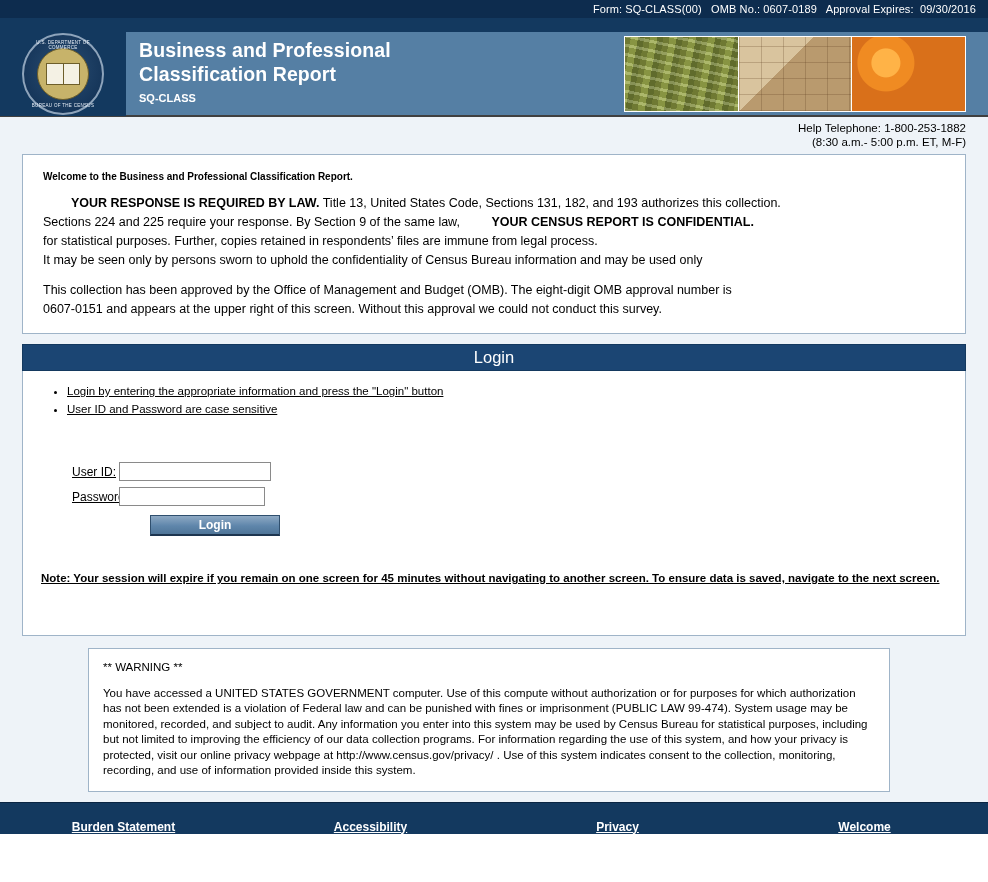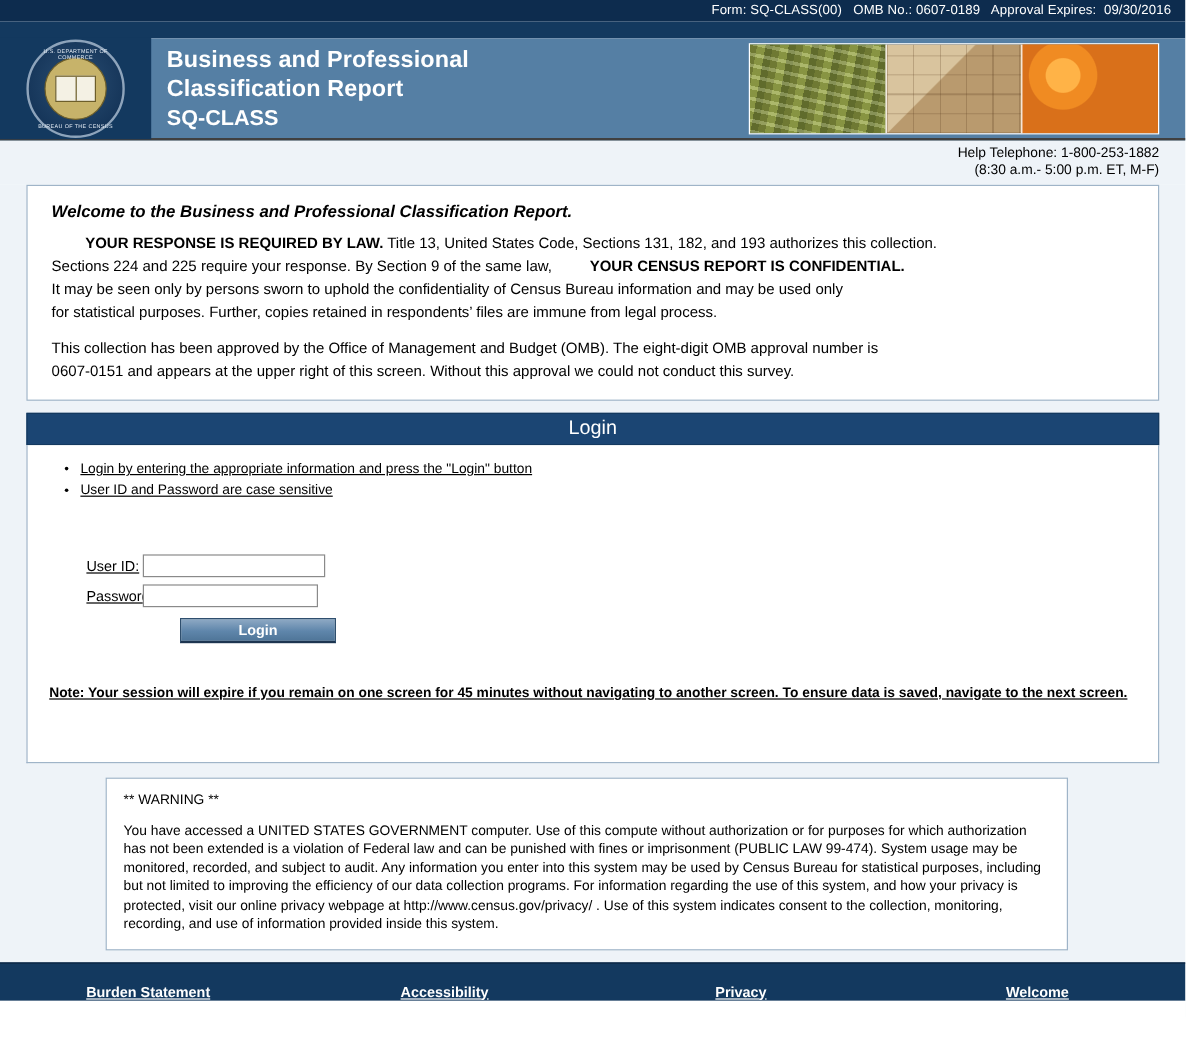--- a/index.html
+++ b/index.html
@@ -101,21 +101,21 @@
     padding-left: 13px;
     color: #ffffff;
   }
   .banner-title .l1, .banner-title .l2 {
     font-size: 19.5px;
     font-weight: bold;
     line-height: 24px;
     letter-spacing: 0.1px;
   }
   .banner-title .l3 {
-    font-size: 18px;
+    font-size: 11px;
     font-weight: bold;
     line-height: 22px;
     margin-top: 1px;
   }
   .banner-photos {
     width: 342px;
     height: 76px;
     margin-right: 22px;
     border: 1px solid #ffffff;
     display: flex;
@@ -179,23 +179,22 @@
   }
 
   .welcome {
     padding: 12px 16px 14px 20px;
     font-size: 12.5px;
     color: #000000;
     line-height: 19px;
   }
   .welcome h2 {
     margin: 0 0 8px 0;
-    font-size: 14px;
-    font-weight: bold;
-    font-style: italic;
+    font-size: 10px;
+    font-weight: bold;
   }
   .welcome p { margin: 0; }
   .welcome .gap { height: 11px; }
   .welcome b { font-weight: bold; margin-left: 28px; }
 
   
   .login-head {
     margin-top: 10px;
     height: 27px;
     background: #1b4573;
@@ -351,22 +350,22 @@
   <div class="body-wrap">
 
     <div class="card welcome">
       <h2>Welcome to the Business and Professional Classification Report.</h2>
       <p>
         <b>YOUR RESPONSE IS REQUIRED BY LAW.</b><span>  Title 13, United States Code, Sections 131, 182, and 193 authorizes this collection.</span>
       </p>
       <p>
         <span>Sections 224 and 225 require your response.  By Section 9 of the same law, </span><b>YOUR CENSUS REPORT IS CONFIDENTIAL.</b>
       </p>
+      <p>for statistical purposes.  Further, copies retained in respondents’ files are immune from legal process.</p>
       <p> It may be seen only by persons sworn to uphold the confidentiality of Census Bureau information and may be used only</p>
-      <p>for statistical purposes.  Further, copies retained in respondents’ files are immune from legal process.</p>
       <div class="gap"></div>
       <p>This collection has been approved by the Office of Management and Budget (OMB).   The eight-digit OMB approval number is</p>
       <p>0607-0151 and appears at the upper right of this screen.   Without this approval we could not conduct this survey.</p>
     </div>
 
     <div class="login-head">
       <span>Login</span>
     </div>
     <div class="login-body">
       <ul class="bullets">

